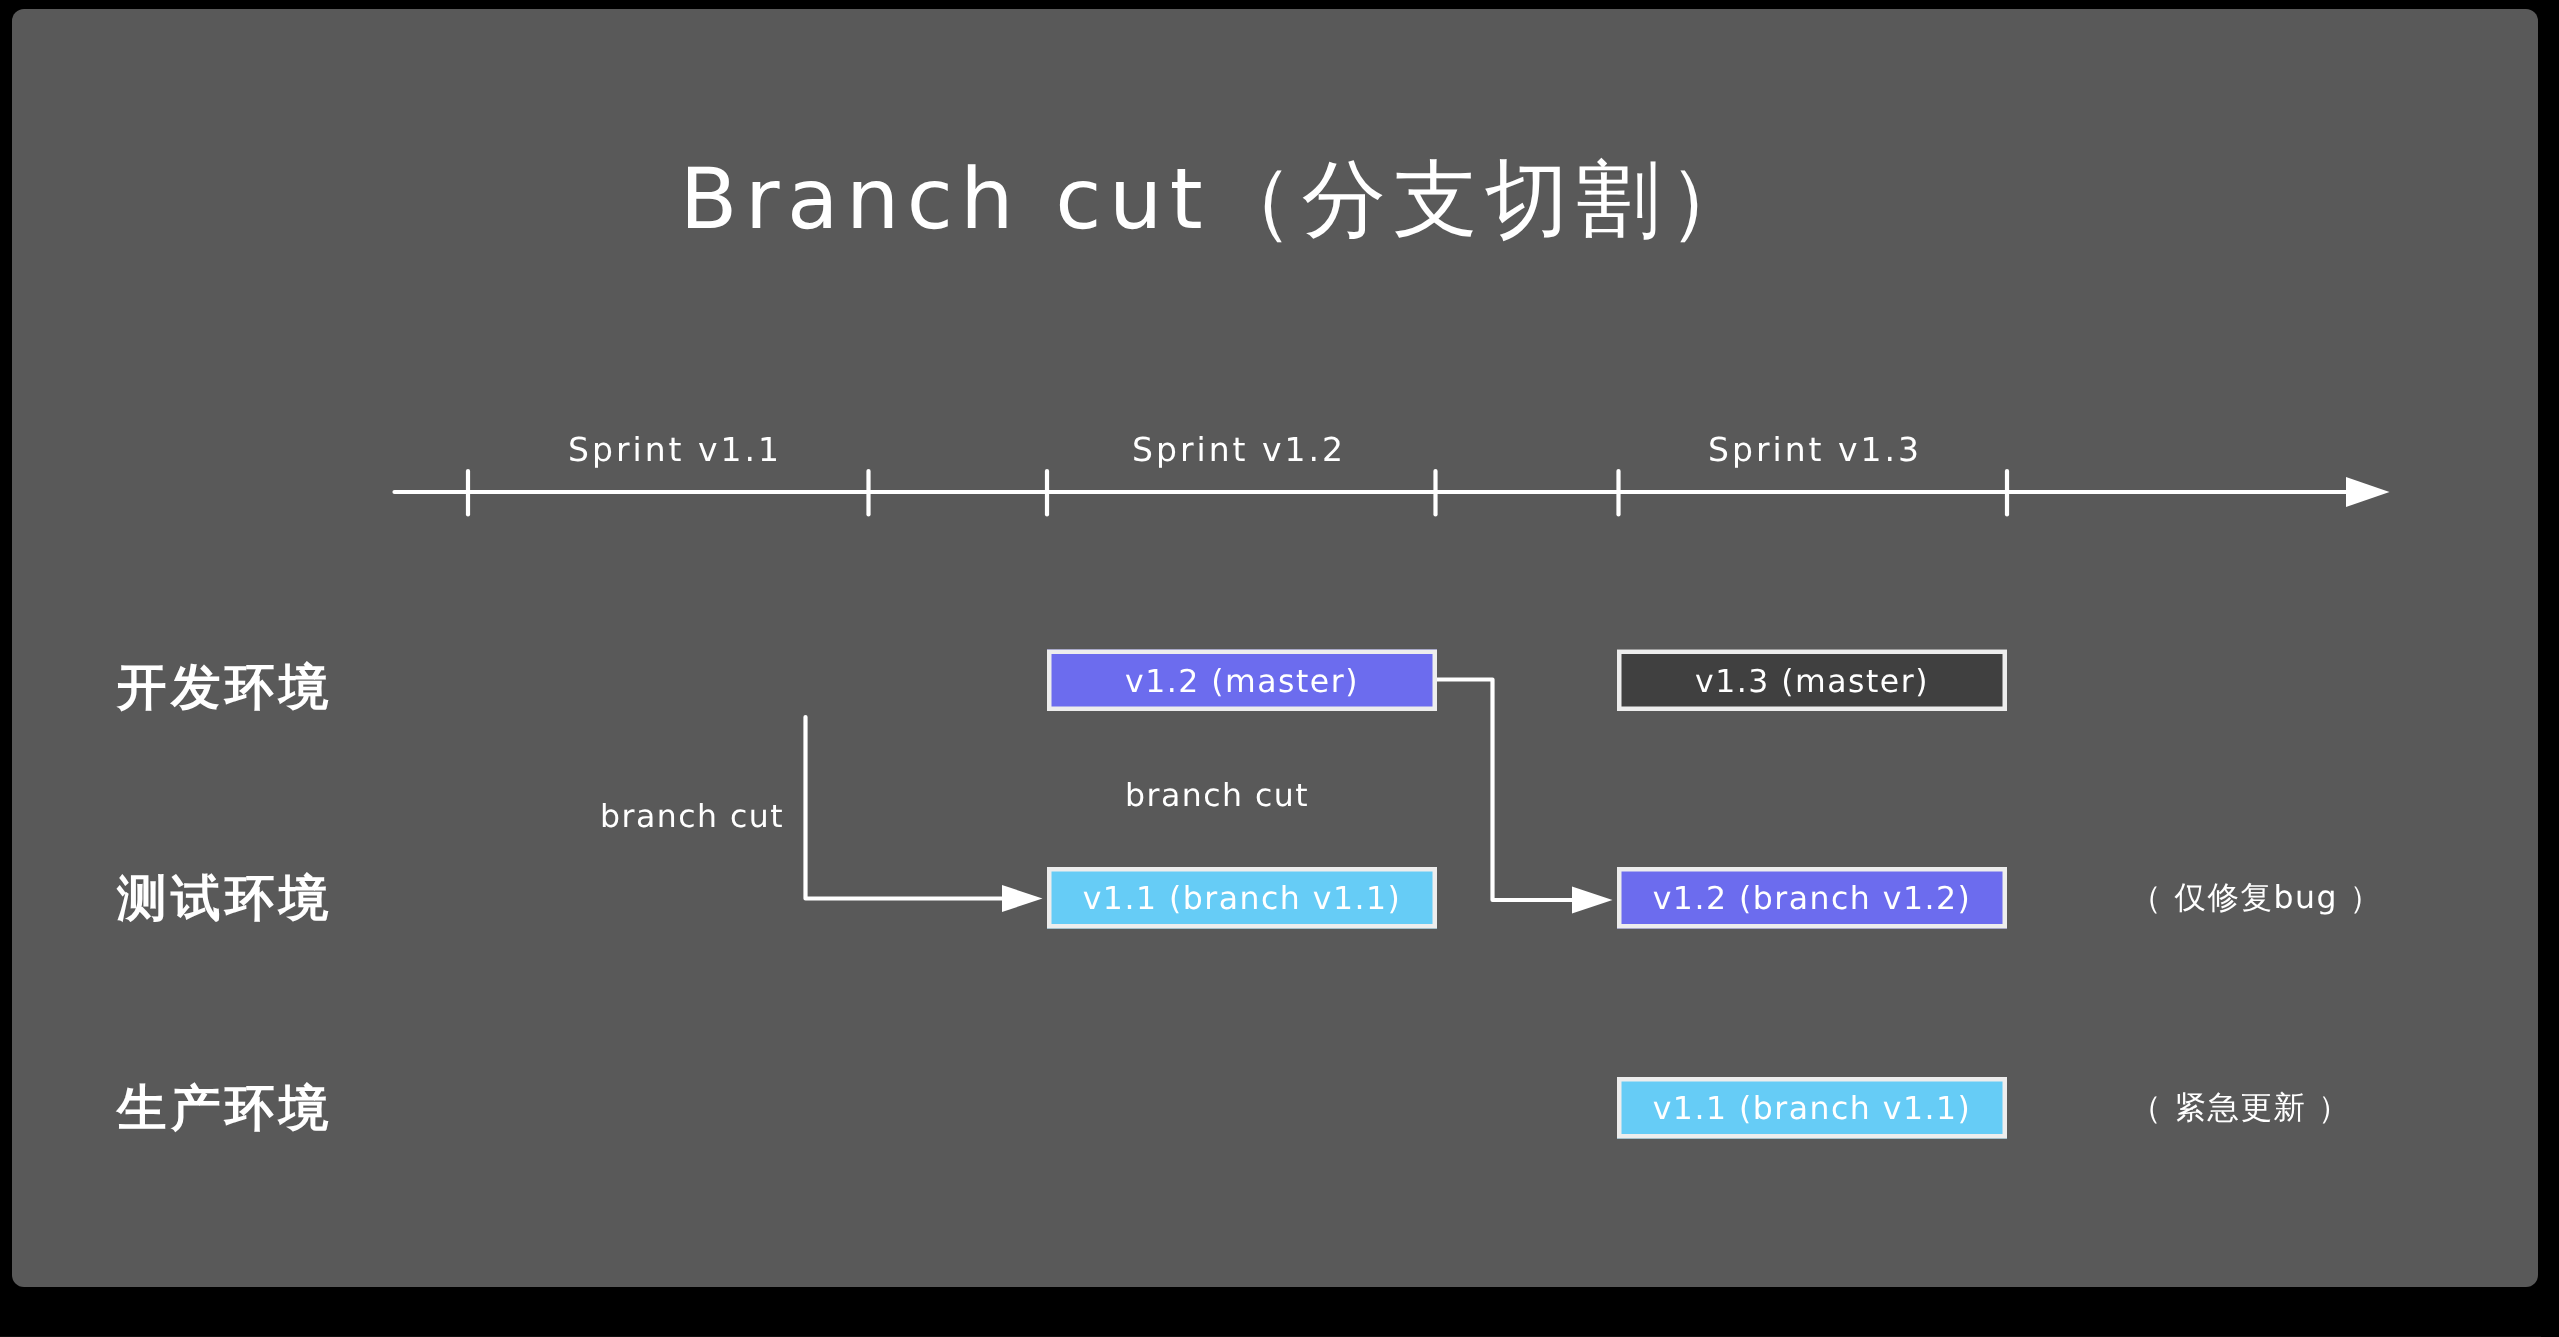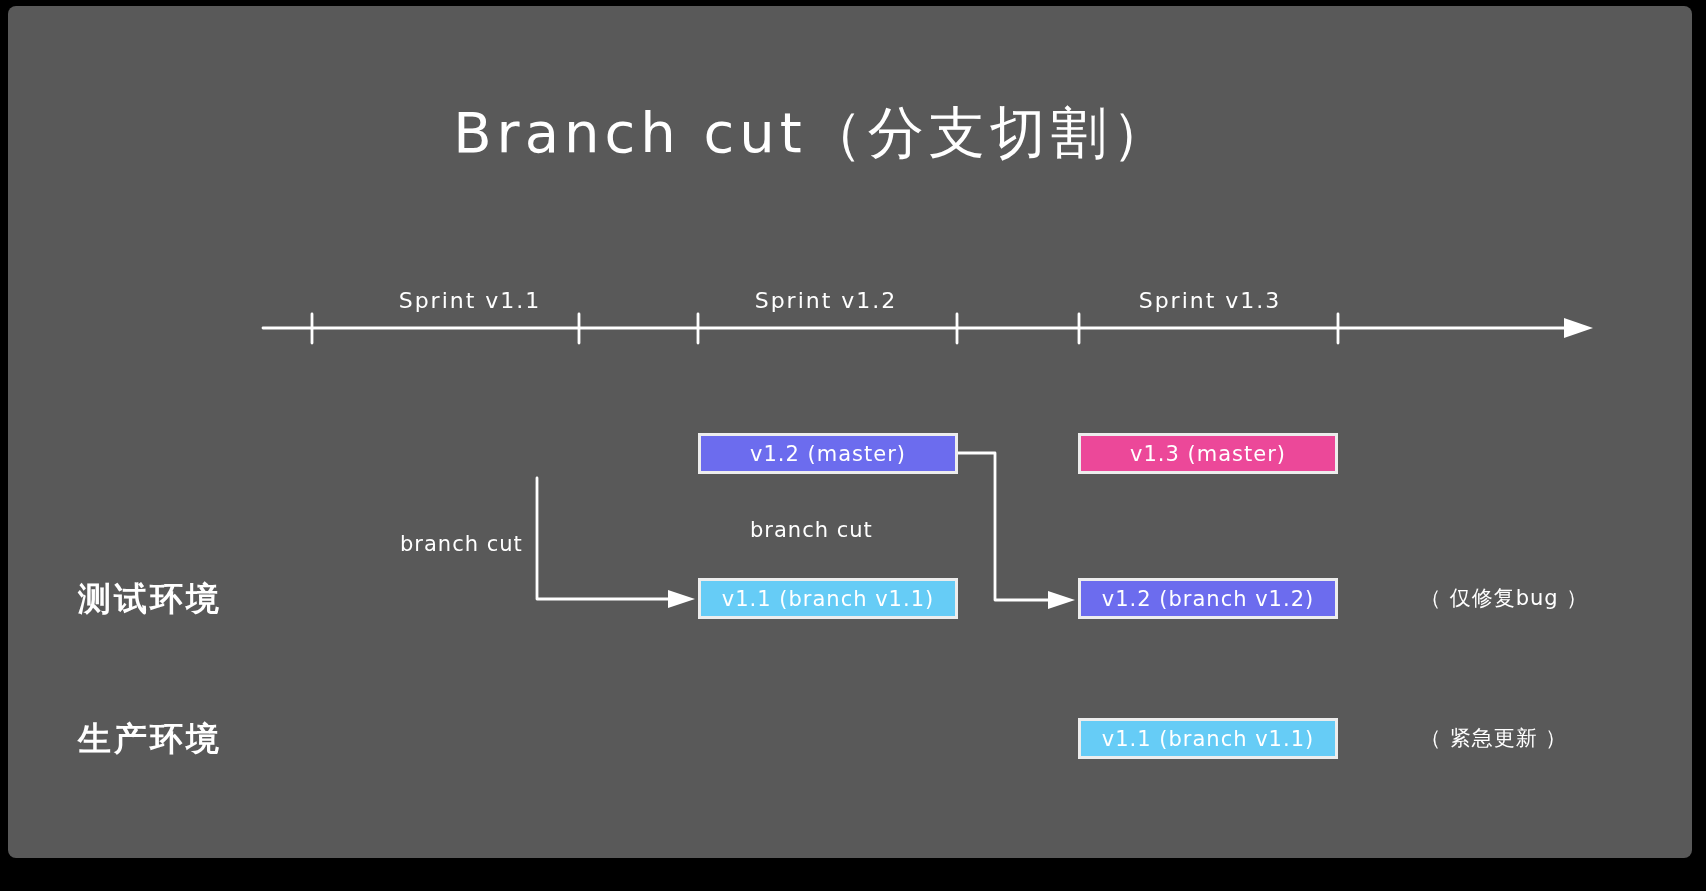--- a/index.html
+++ b/index.html
@@ -64,31 +64,32 @@
     <polygon points="695,599 668,590 668,608" fill="#FFFFFF"></polygon>
 
     <g stroke="#FFFFFF" stroke-width="2.8" fill="none" stroke-linecap="round" stroke-linejoin="round">
       <polyline points="958,453 995,453 995,600 1062,600"></polyline>
     </g>
     <polygon points="1075,600 1048,591 1048,609" fill="#FFFFFF"></polygon>
   </svg>
 
   <div class="txt title">Branch cut（分支切割）</div>
 
-  <div class="txt sprint" style="left:350px;">Sprint v1.1</div>
+  <div class="txt sprint" style="left:330px;">Sprint v1.1</div>
   <div class="txt sprint" style="left:706px;">Sprint v1.2</div>
   <div class="txt sprint" style="left:1090px;">Sprint v1.3</div>
 
+  <div class="txt env" style="top:437px;">开发环境</div>
   <div class="txt env" style="top:578px;">测试环境</div>
   <div class="txt env" style="top:718px;">生产环境</div>
 
   <div class="node" style="left: 698px; top: 433px; background-color: rgb(108, 108, 238);">
     <span>v1.2 (master)</span>
   </div>
-  <div class="node" style="left: 1078px; top: 433px; background-color: #ec4899;">
+  <div class="node" style="left: 1078px; top: 433px; background-color: #404040;">
     <span>v1.3 (master)</span>
   </div>
 
   <div class="node" style="left: 698px; top: 578px; background-color: rgb(102, 204, 246);">
     <span>v1.1 (branch v1.1)</span>
   </div>
   <div class="node" style="left: 1078px; top: 578px; background-color: rgb(108, 108, 238);">
     <span>v1.2 (branch v1.2)</span>
   </div>
 

